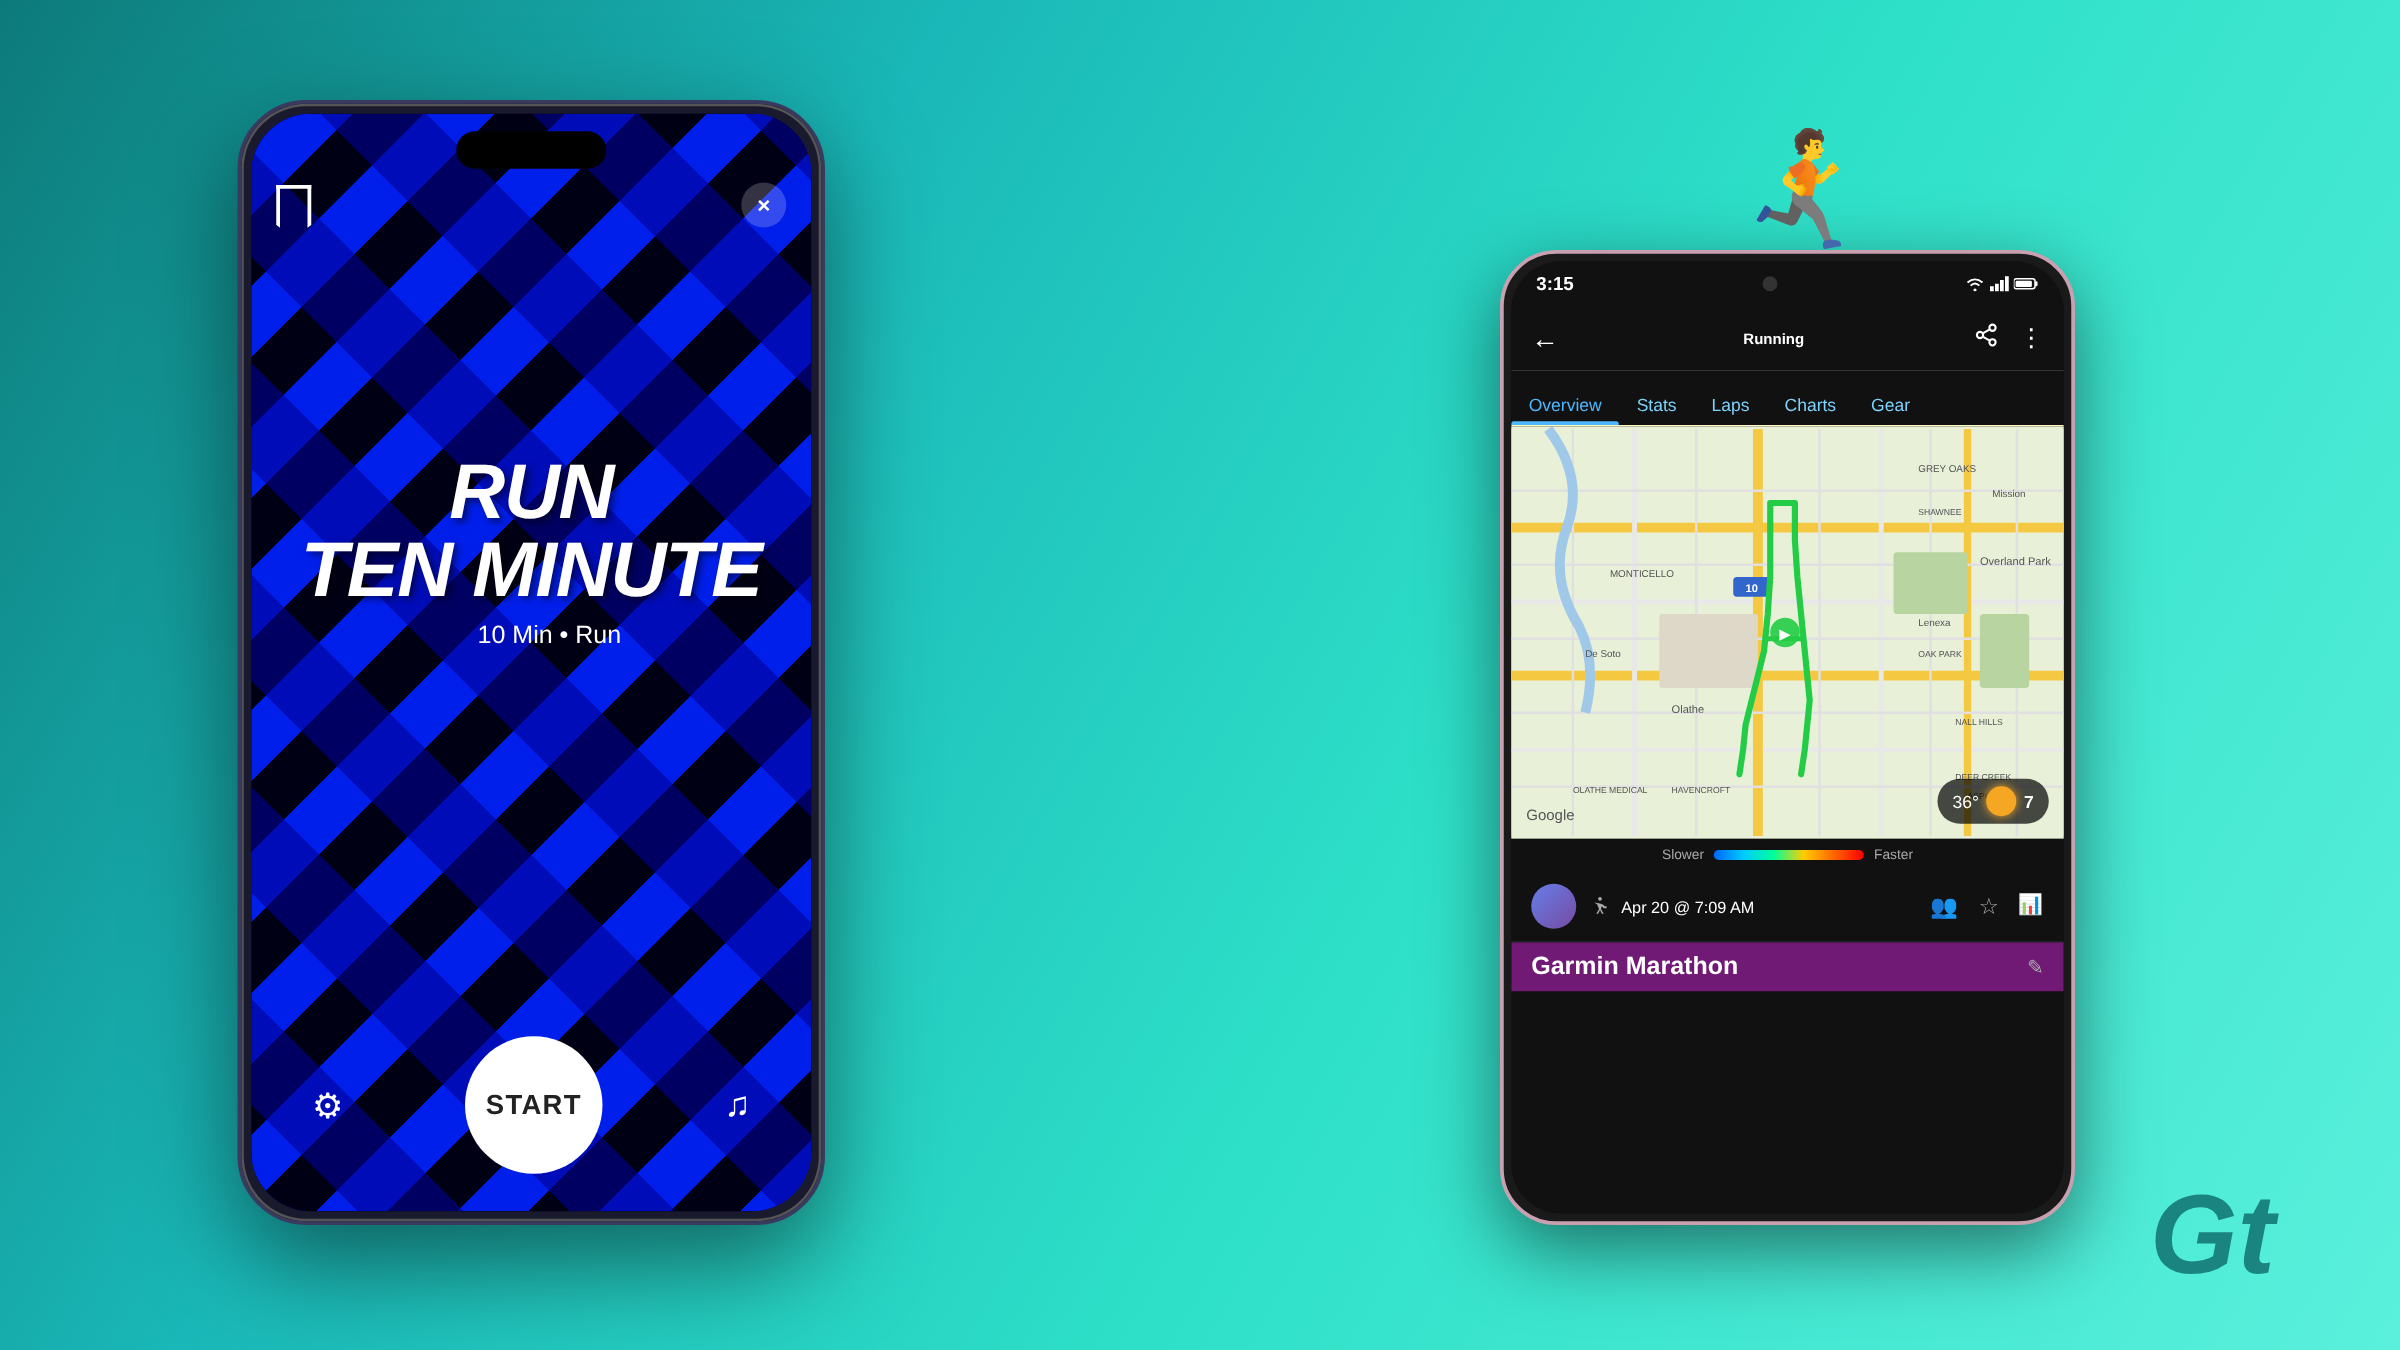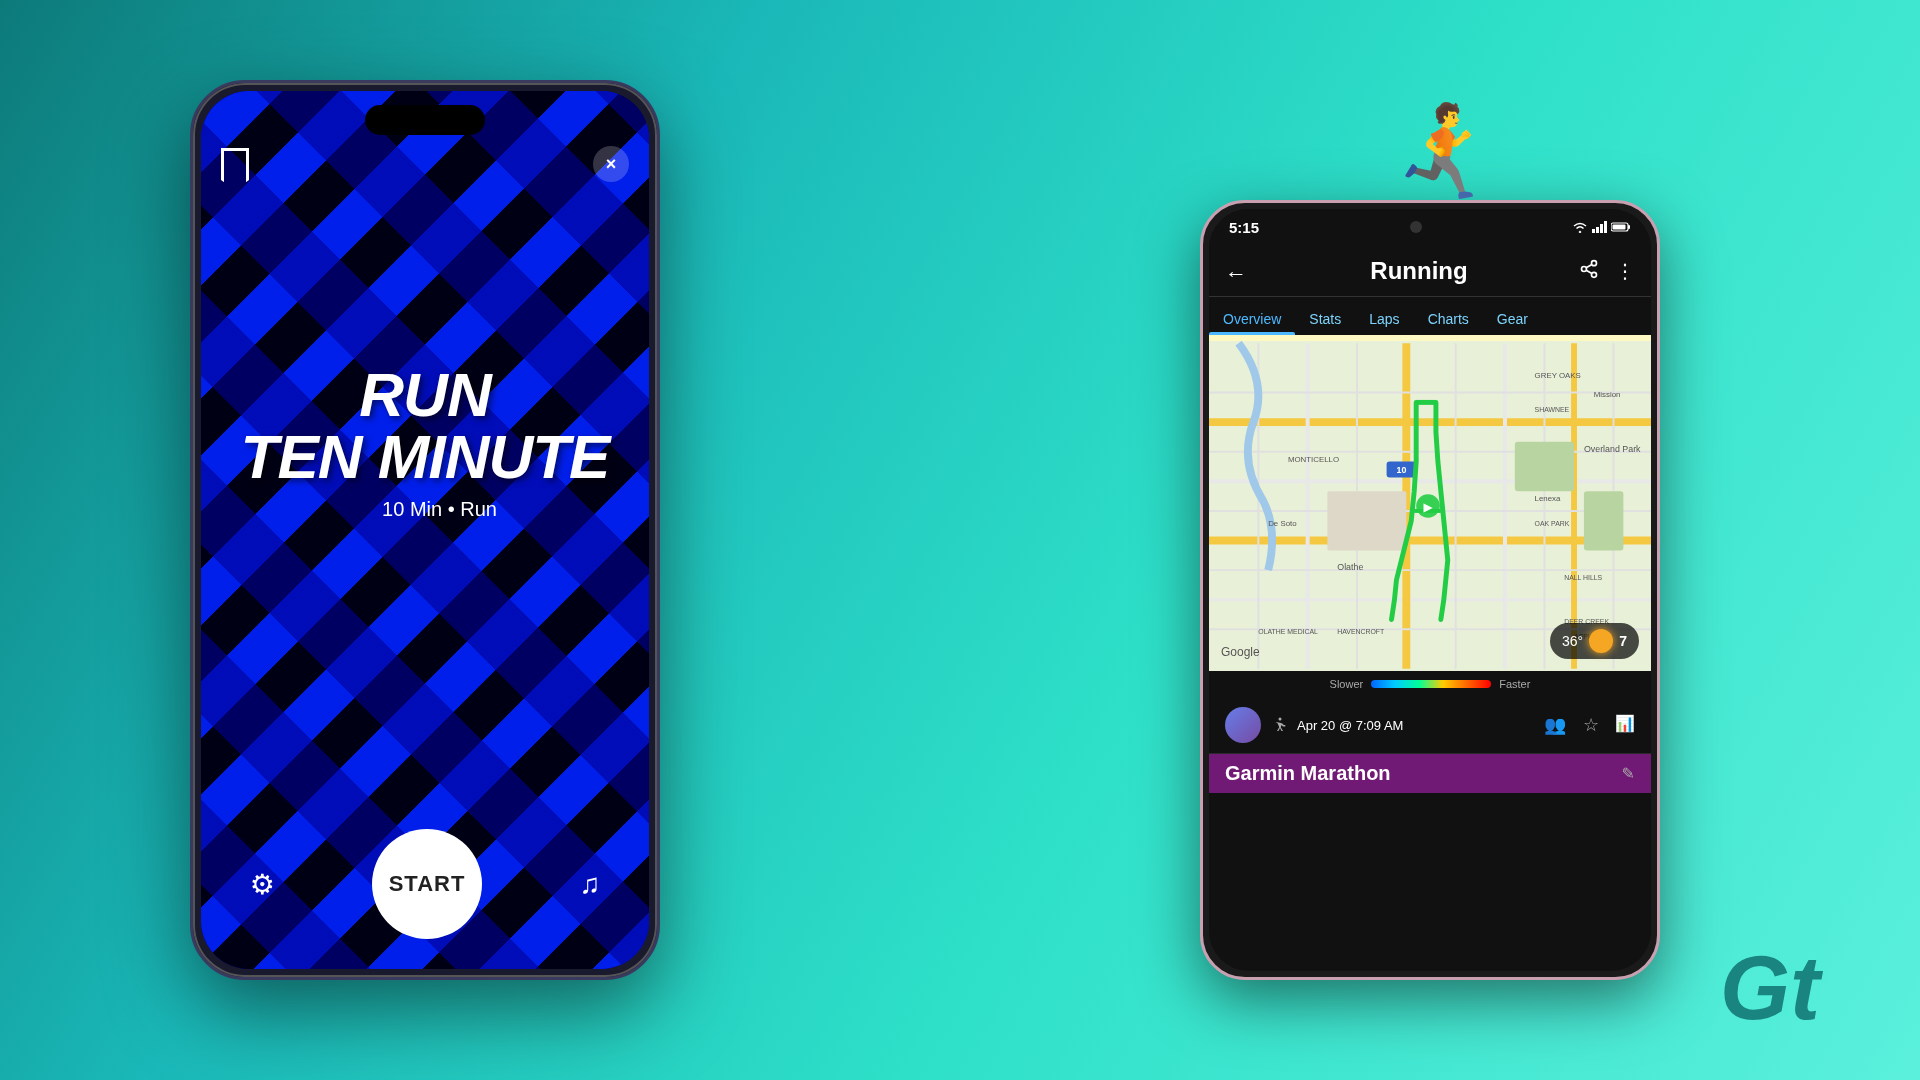--- a/index.html
+++ b/index.html
@@ -290,21 +290,21 @@
     }
 
     .nav-back {
       color: #fff;
       font-size: 22px;
       margin-right: 12px;
     }
 
     .nav-title {
       color: #fff;
-      font-size: 24px;
+      font-size: 12px;
       font-weight: 600;
       flex: 1;
       text-align: center;
     }
 
     .nav-icons {
       display: flex;
       gap: 16px;
       color: #fff;
       font-size: 18px;
@@ -314,21 +314,21 @@
     .right-tabs {
       position: absolute;
       top: 88px;
       left: 0;
       right: 0;
       height: 44px;
       background: #111;
       display: flex;
       align-items: flex-end;
       z-index: 20;
-      border-bottom: 6px solid #fef9c3;
+      border-bottom: 1px solid #fef9c3;
     }
 
     .tab-item {
       padding: 8px 14px;
       font-size: 14px;
       color: #7dd3fc;
       position: relative;
       cursor: pointer;
     }
 
@@ -584,21 +584,21 @@
   </div>
 </div>
 
 <div class="runner-emoji">🏃</div>
 
 <div class="phone-right">
   <div class="phone-right-shell">
     <div class="phone-right-screen">
 
       <div class="right-status-bar">
-        <span class="status-time">5:15</span>
+        <span class="status-time">3:15</span>
         <div class="status-camera-hole"></div>
         <div class="status-icons">
 
           <svg width="16" height="12" viewBox="0 0 16 12" fill="white">
             <path d="M8 9.5 L9.5 11 L8 12.5 L6.5 11 Z"></path>
             <path d="M4.5 7.5 Q8 4 11.5 7.5" stroke="white" stroke-width="1.5" fill="none"></path>
             <path d="M2 5 Q8 0 14 5" stroke="white" stroke-width="1.5" fill="none"></path>
           </svg>
 
           <div class="signal-bars">

